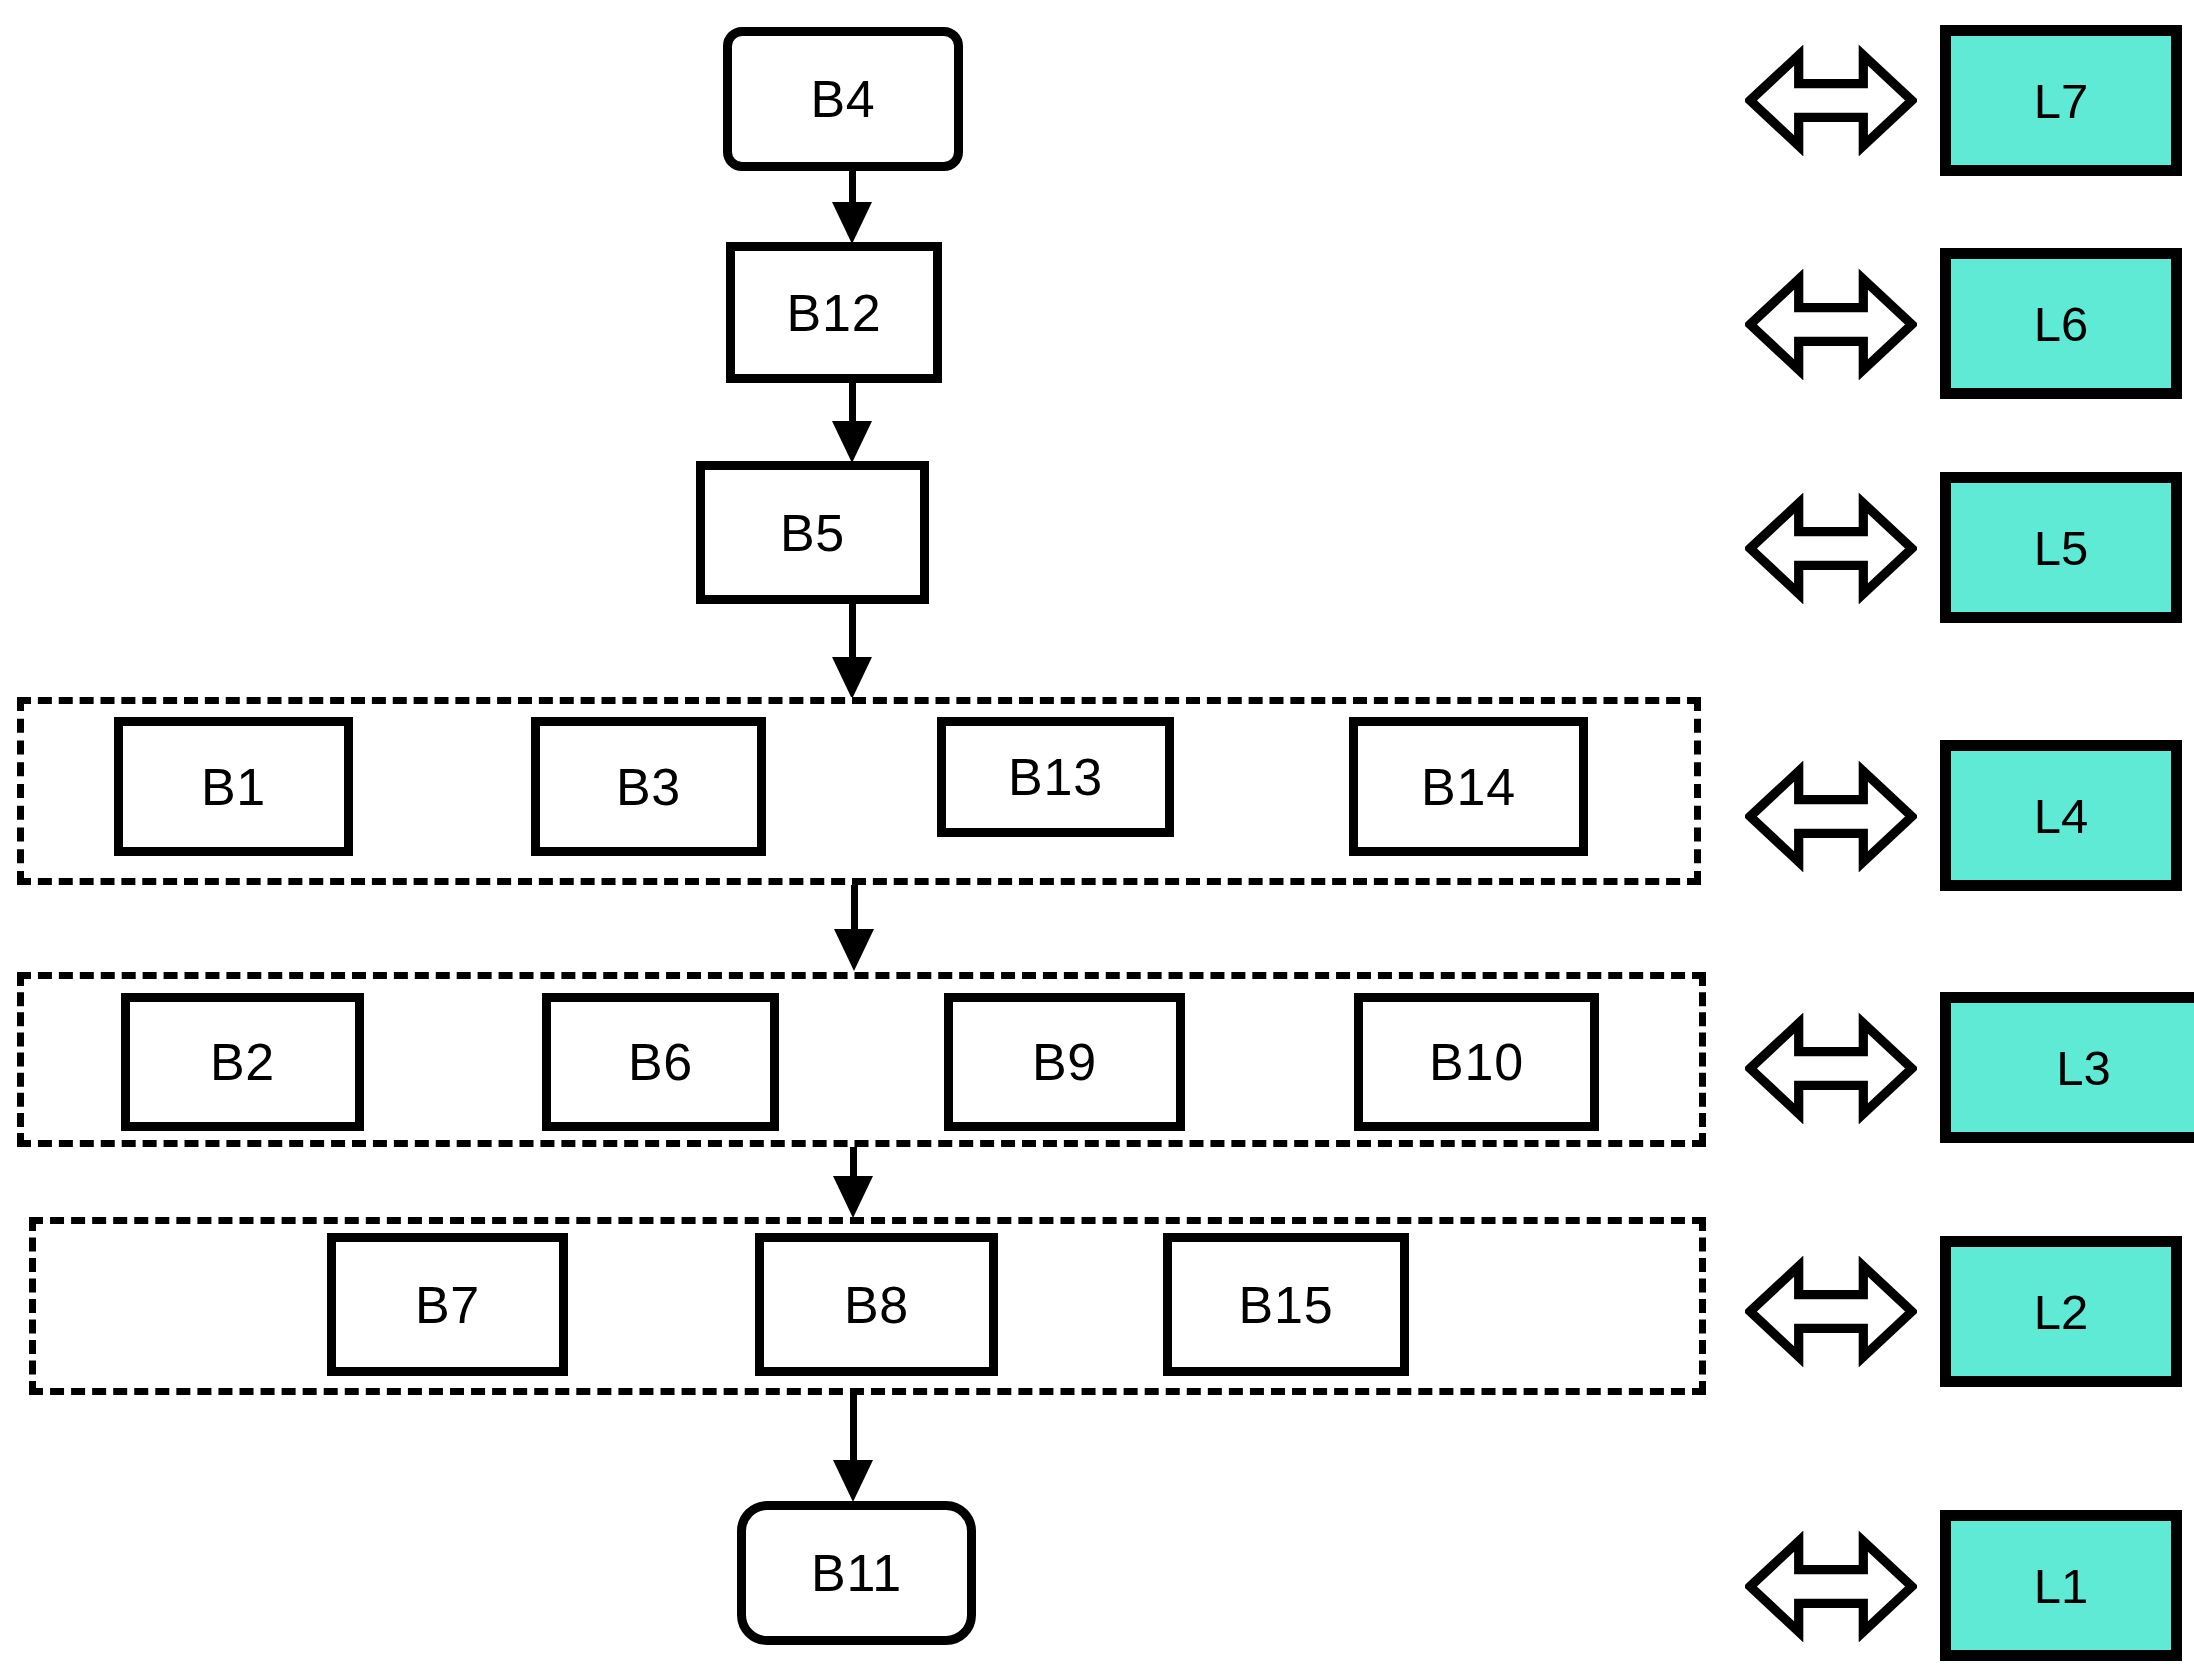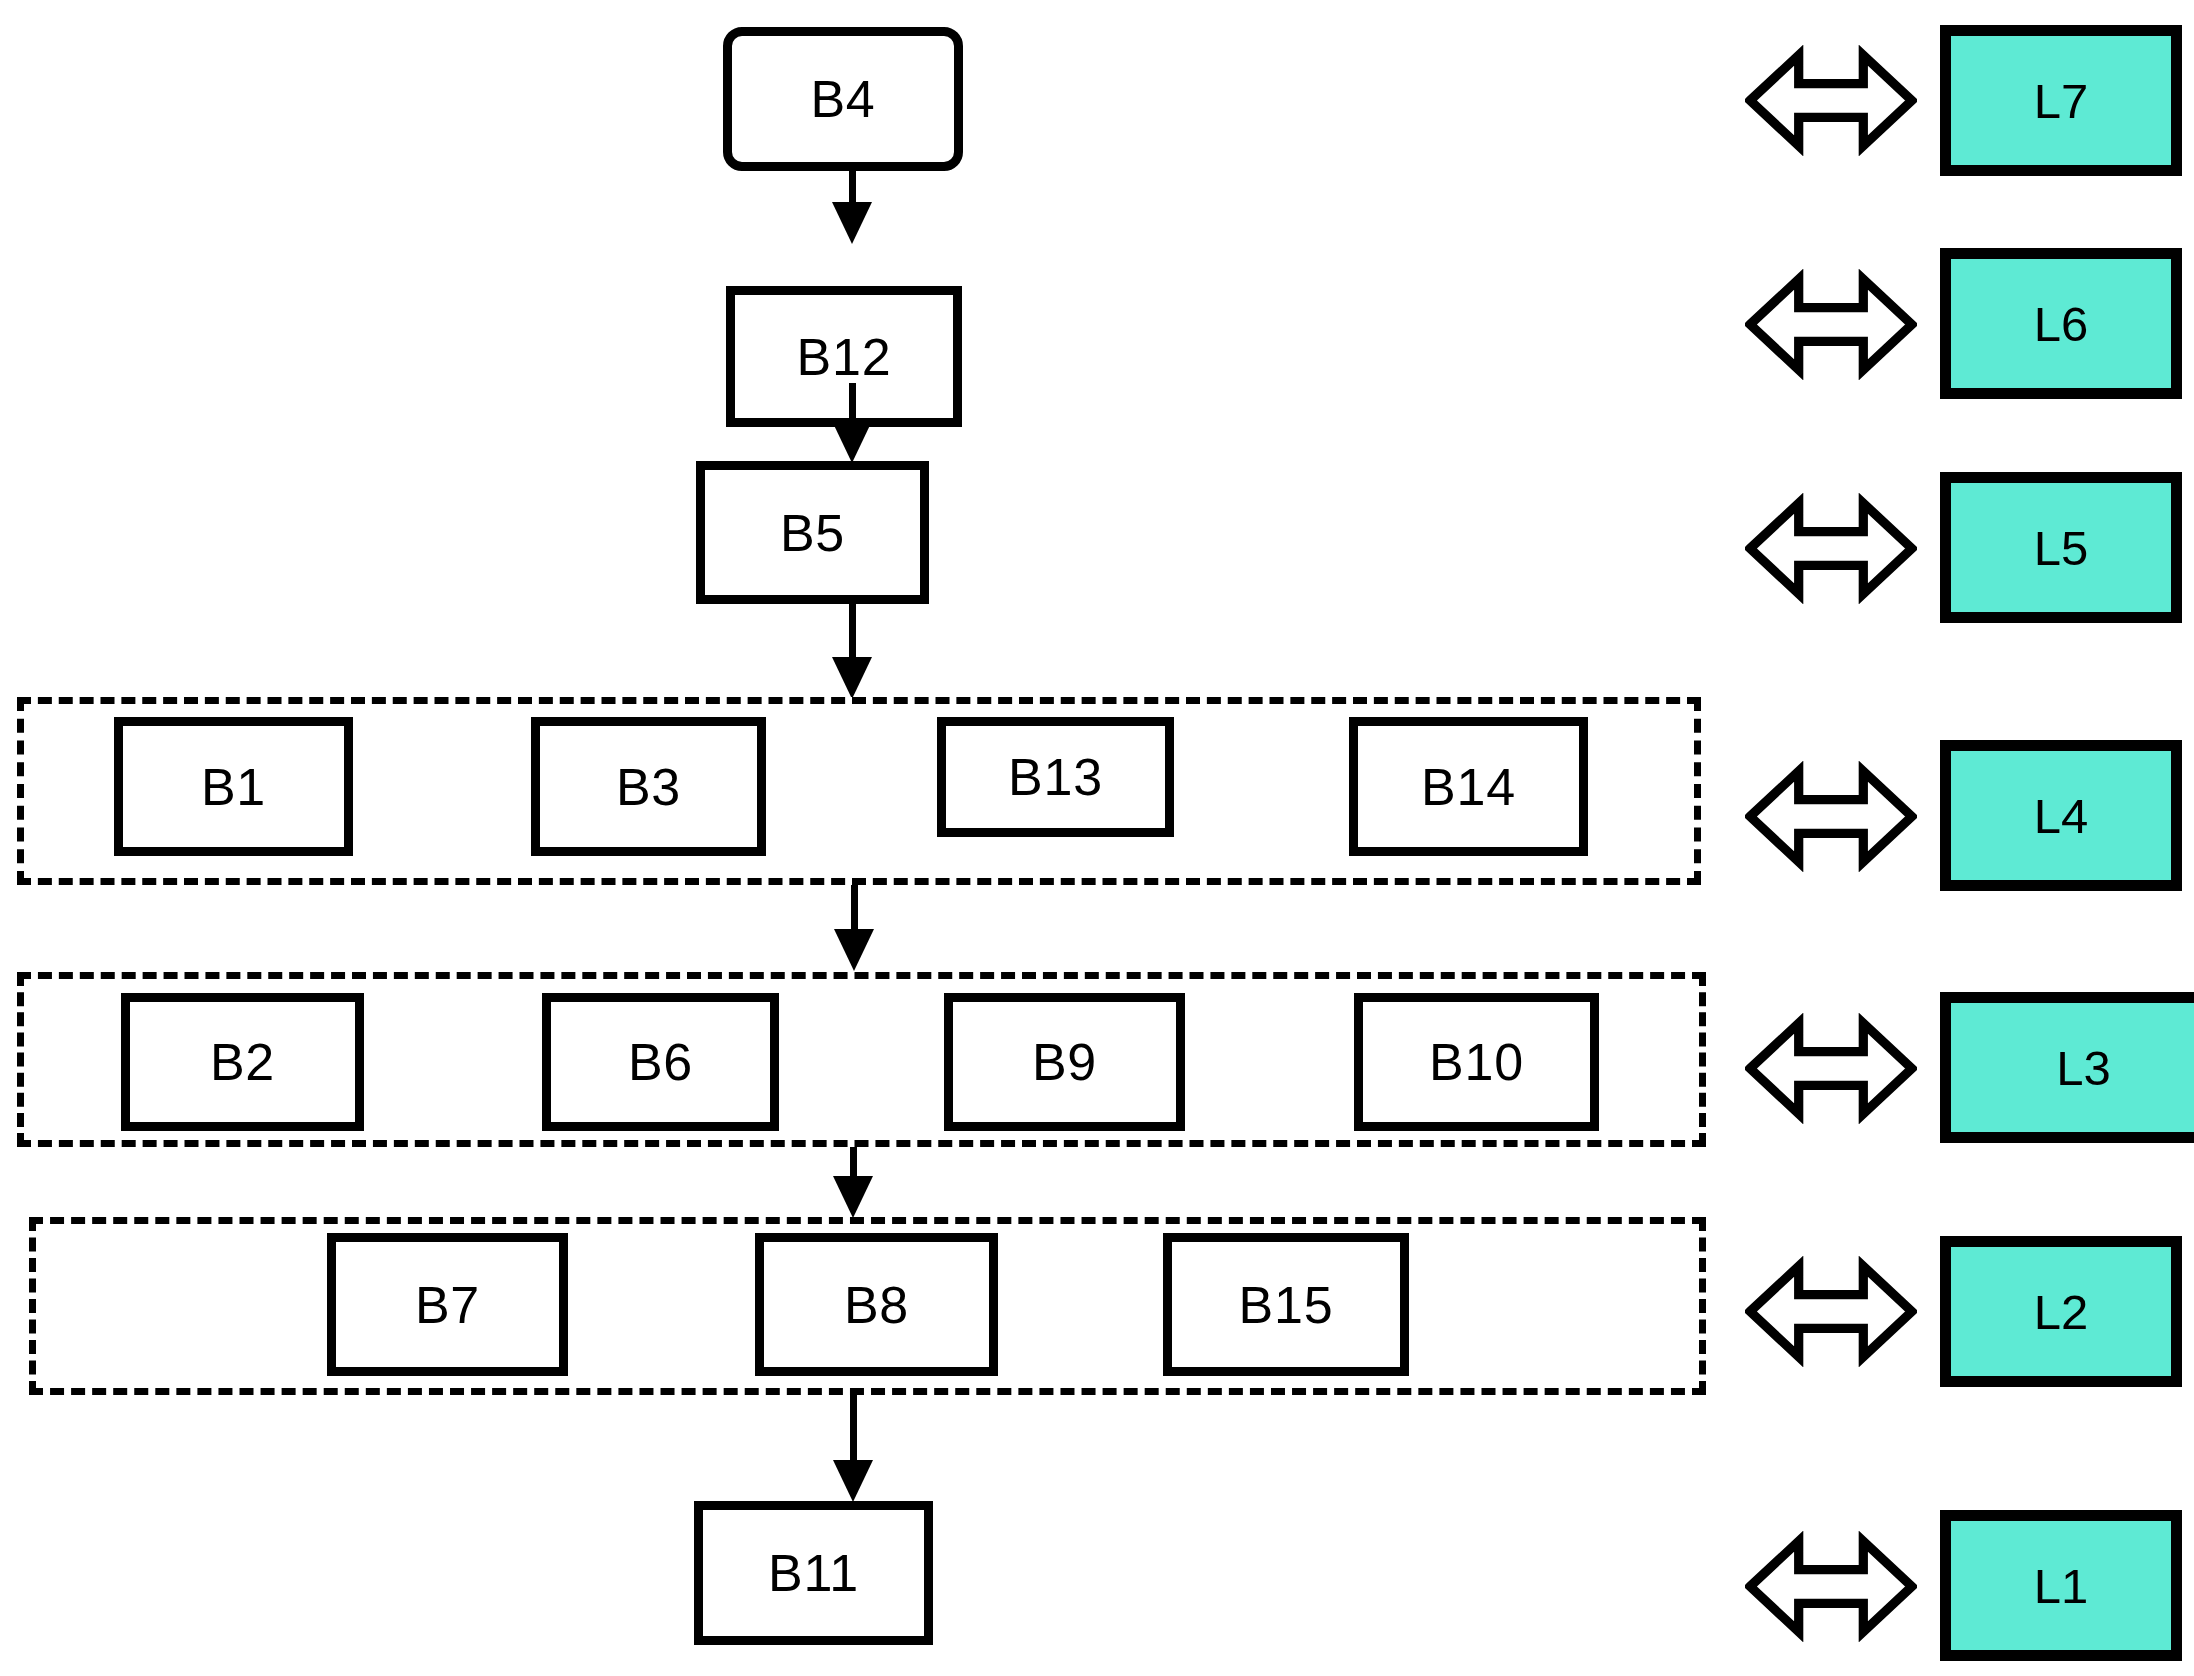--- a/index.html
+++ b/index.html
@@ -81,21 +81,21 @@
 
 <div id="canvas">
 
   <div class="node" style="left:723px; top:27px; width:240px; height:144px;border-radius:19px;">B4</div>
 
   <div class="varrow" style="left:832px; top:170px; height:74px;">
     <span class="shaft"></span>
     <span class="head"></span>
   </div>
 
-  <div class="node" style="left:726px; top:242px; width:236px; height:141px;margin-top:44px;">B12</div>
+  <div class="node" style="left:726px; top:242px; width:216px; height:141px;">B12</div>
 
   <div class="varrow" style="left:832px; top:383px; height:80px;">
     <span class="shaft"></span>
     <span class="head"></span>
   </div>
 
   <div class="node" style="left:696px; top:461px; width:233px; height:143px;">B5</div>
 
   <div class="varrow" style="left:832px; top:603px; height:96px;">
     <span class="shaft"></span>
@@ -127,21 +127,21 @@
   <div class="group" style="left:28.5px; top:1217px; width:1677px; height:178px;"></div>
   <div class="node" style="left:327px; top:1233px; width:241px; height:143px;">B7</div>
   <div class="node" style="left:755px; top:1233px; width:243px; height:143px;">B8</div>
   <div class="node" style="left:1163px; top:1233px; width:246px; height:143px;">B15</div>
 
   <div class="varrow" style="left:833px; top:1395px; height:107px;">
     <span class="shaft"></span>
     <span class="head"></span>
   </div>
 
-  <div class="node" style="left:694px; top:1501px; width:239px; height:144px;">B11</div>
+  <div class="node" style="left:737px; top:1501px; width:239px; height:144px;border-radius:30px;">B11</div>
 
   <div class="darrow" style="left:1745px; top:45px;">
     <svg width="172" height="111" viewBox="0 0 205 132">
       <polygon points="6,66 64,12 64,46 141,46 141,12 199,66 141,120 141,86 64,86 64,120" fill="#ffffff" stroke="#000000" stroke-width="11"></polygon>
     </svg>
   </div>
   <div class="lnode" style="left:1940px; top:25px; width:242px; height:151px;">L7</div>
 
   <div class="darrow" style="left:1745px; top:269px;">
     <svg width="172" height="111" viewBox="0 0 205 132">

